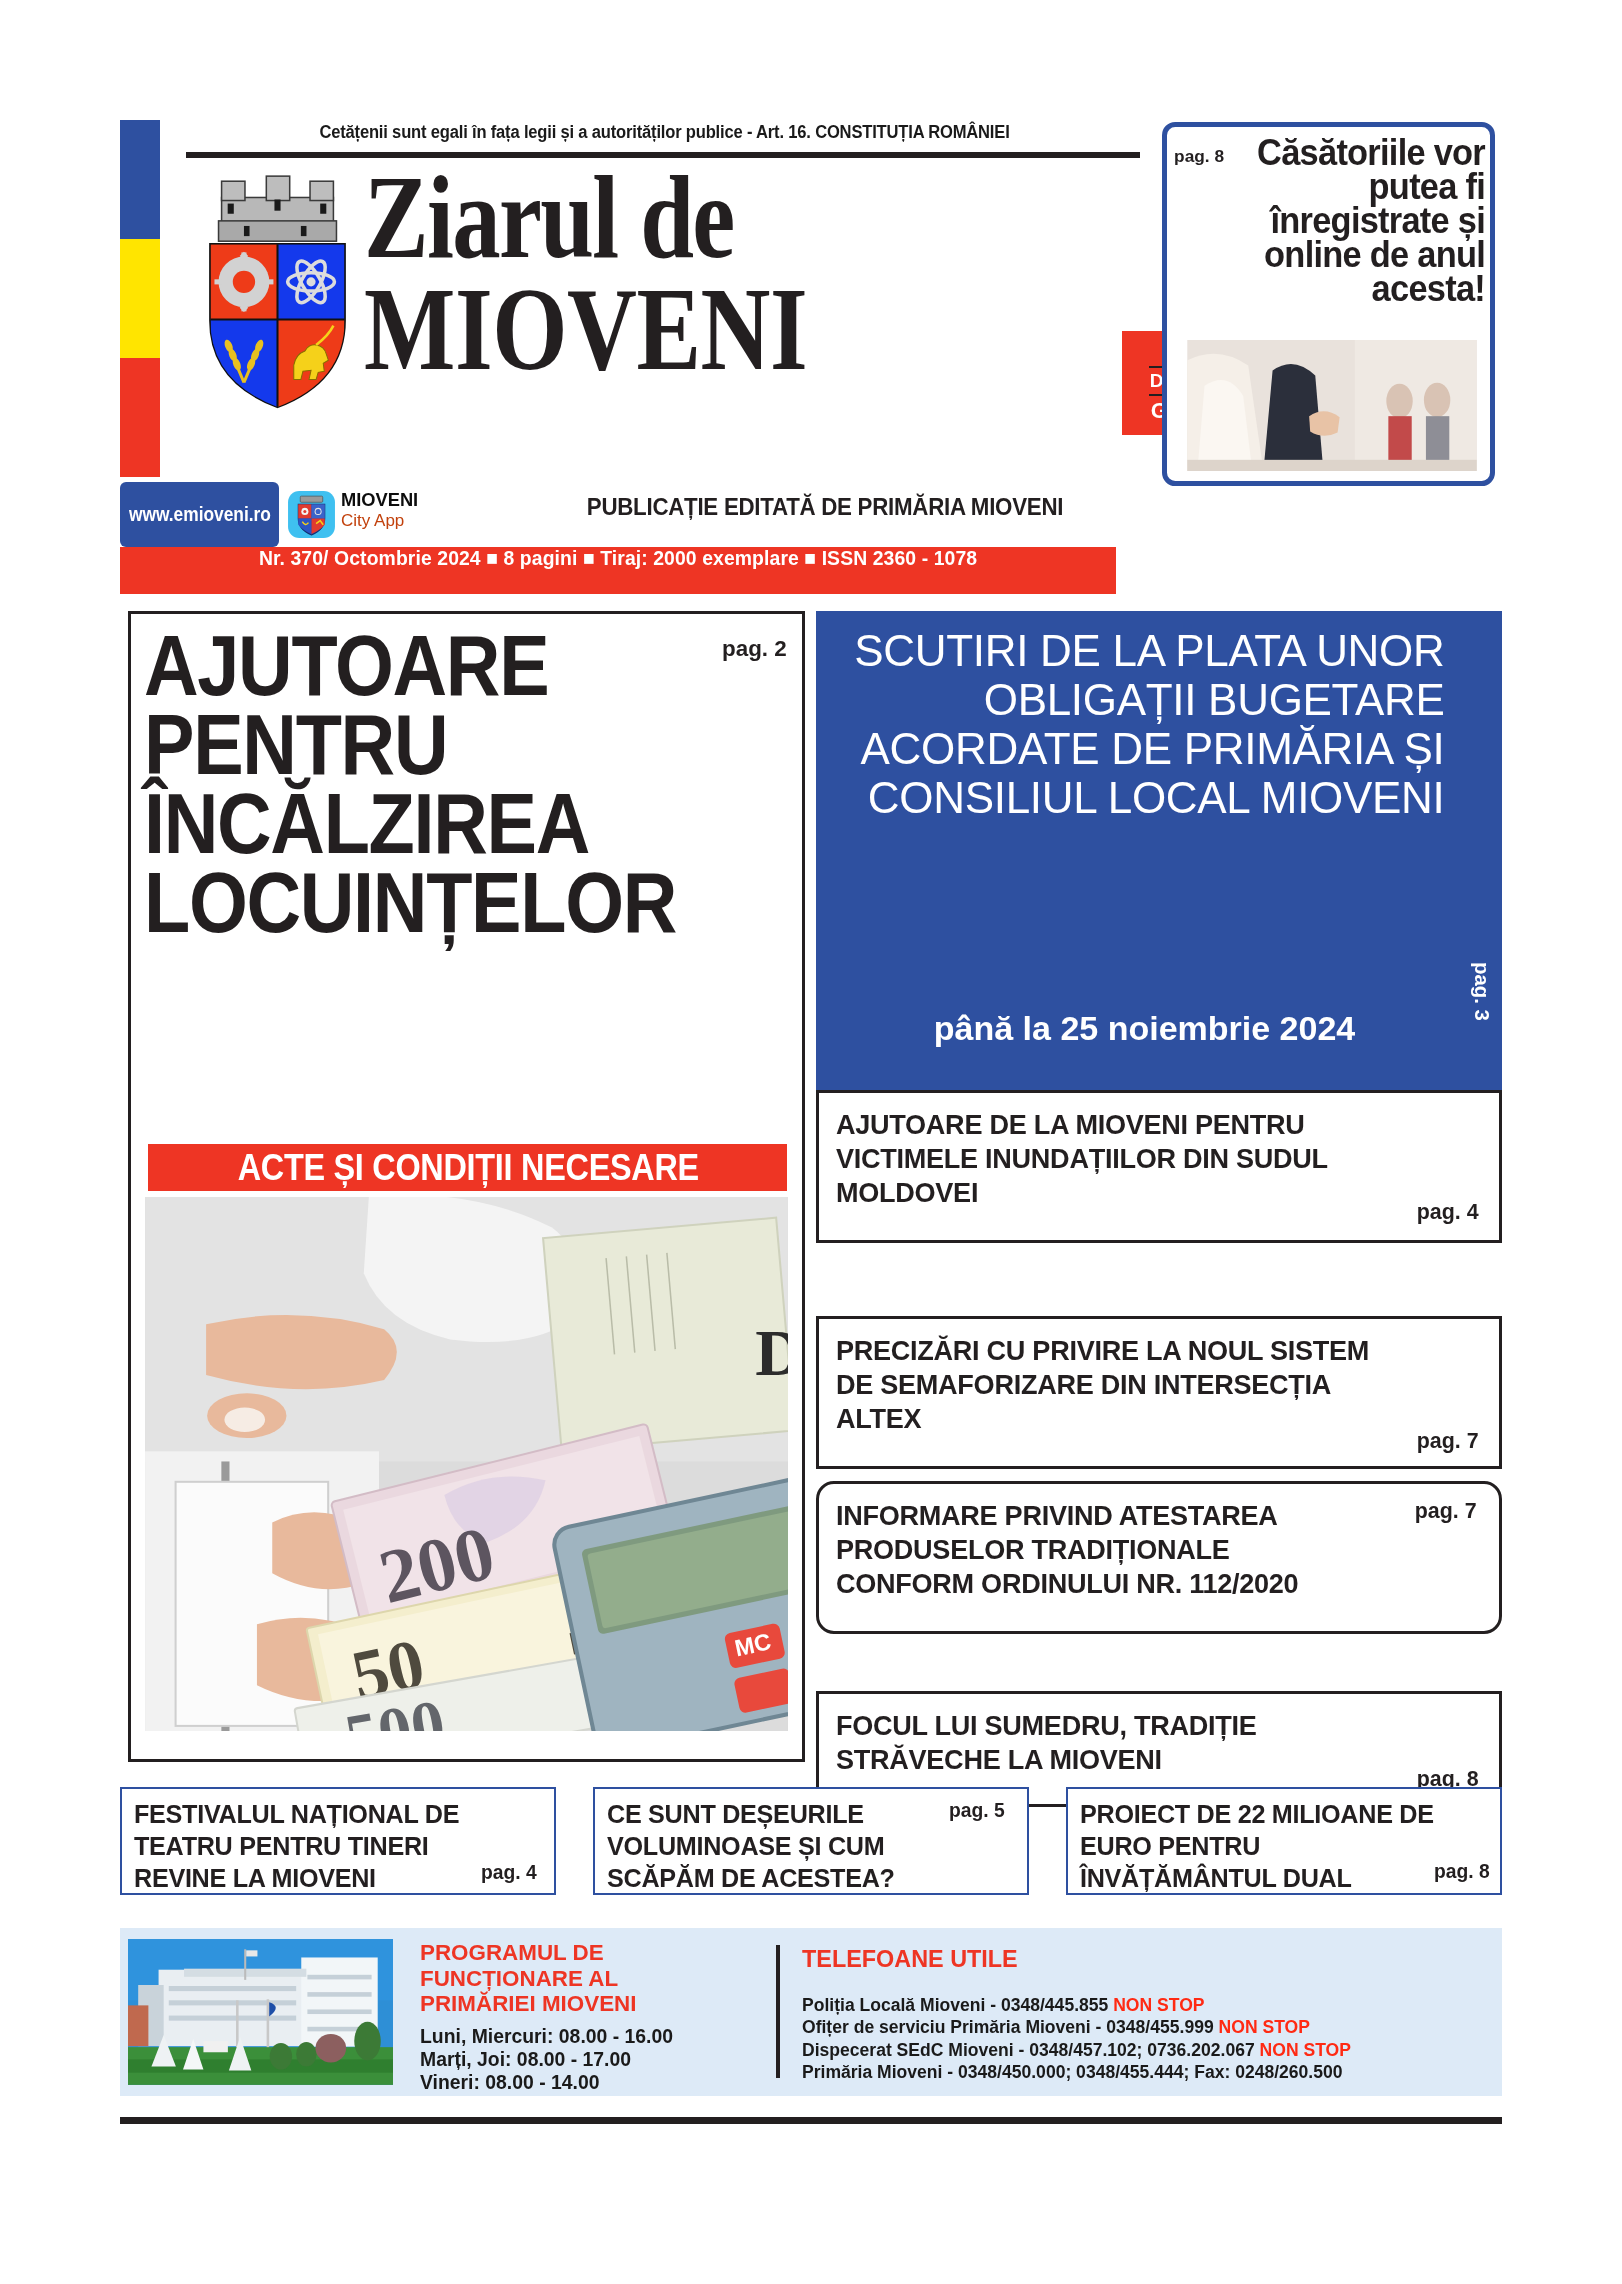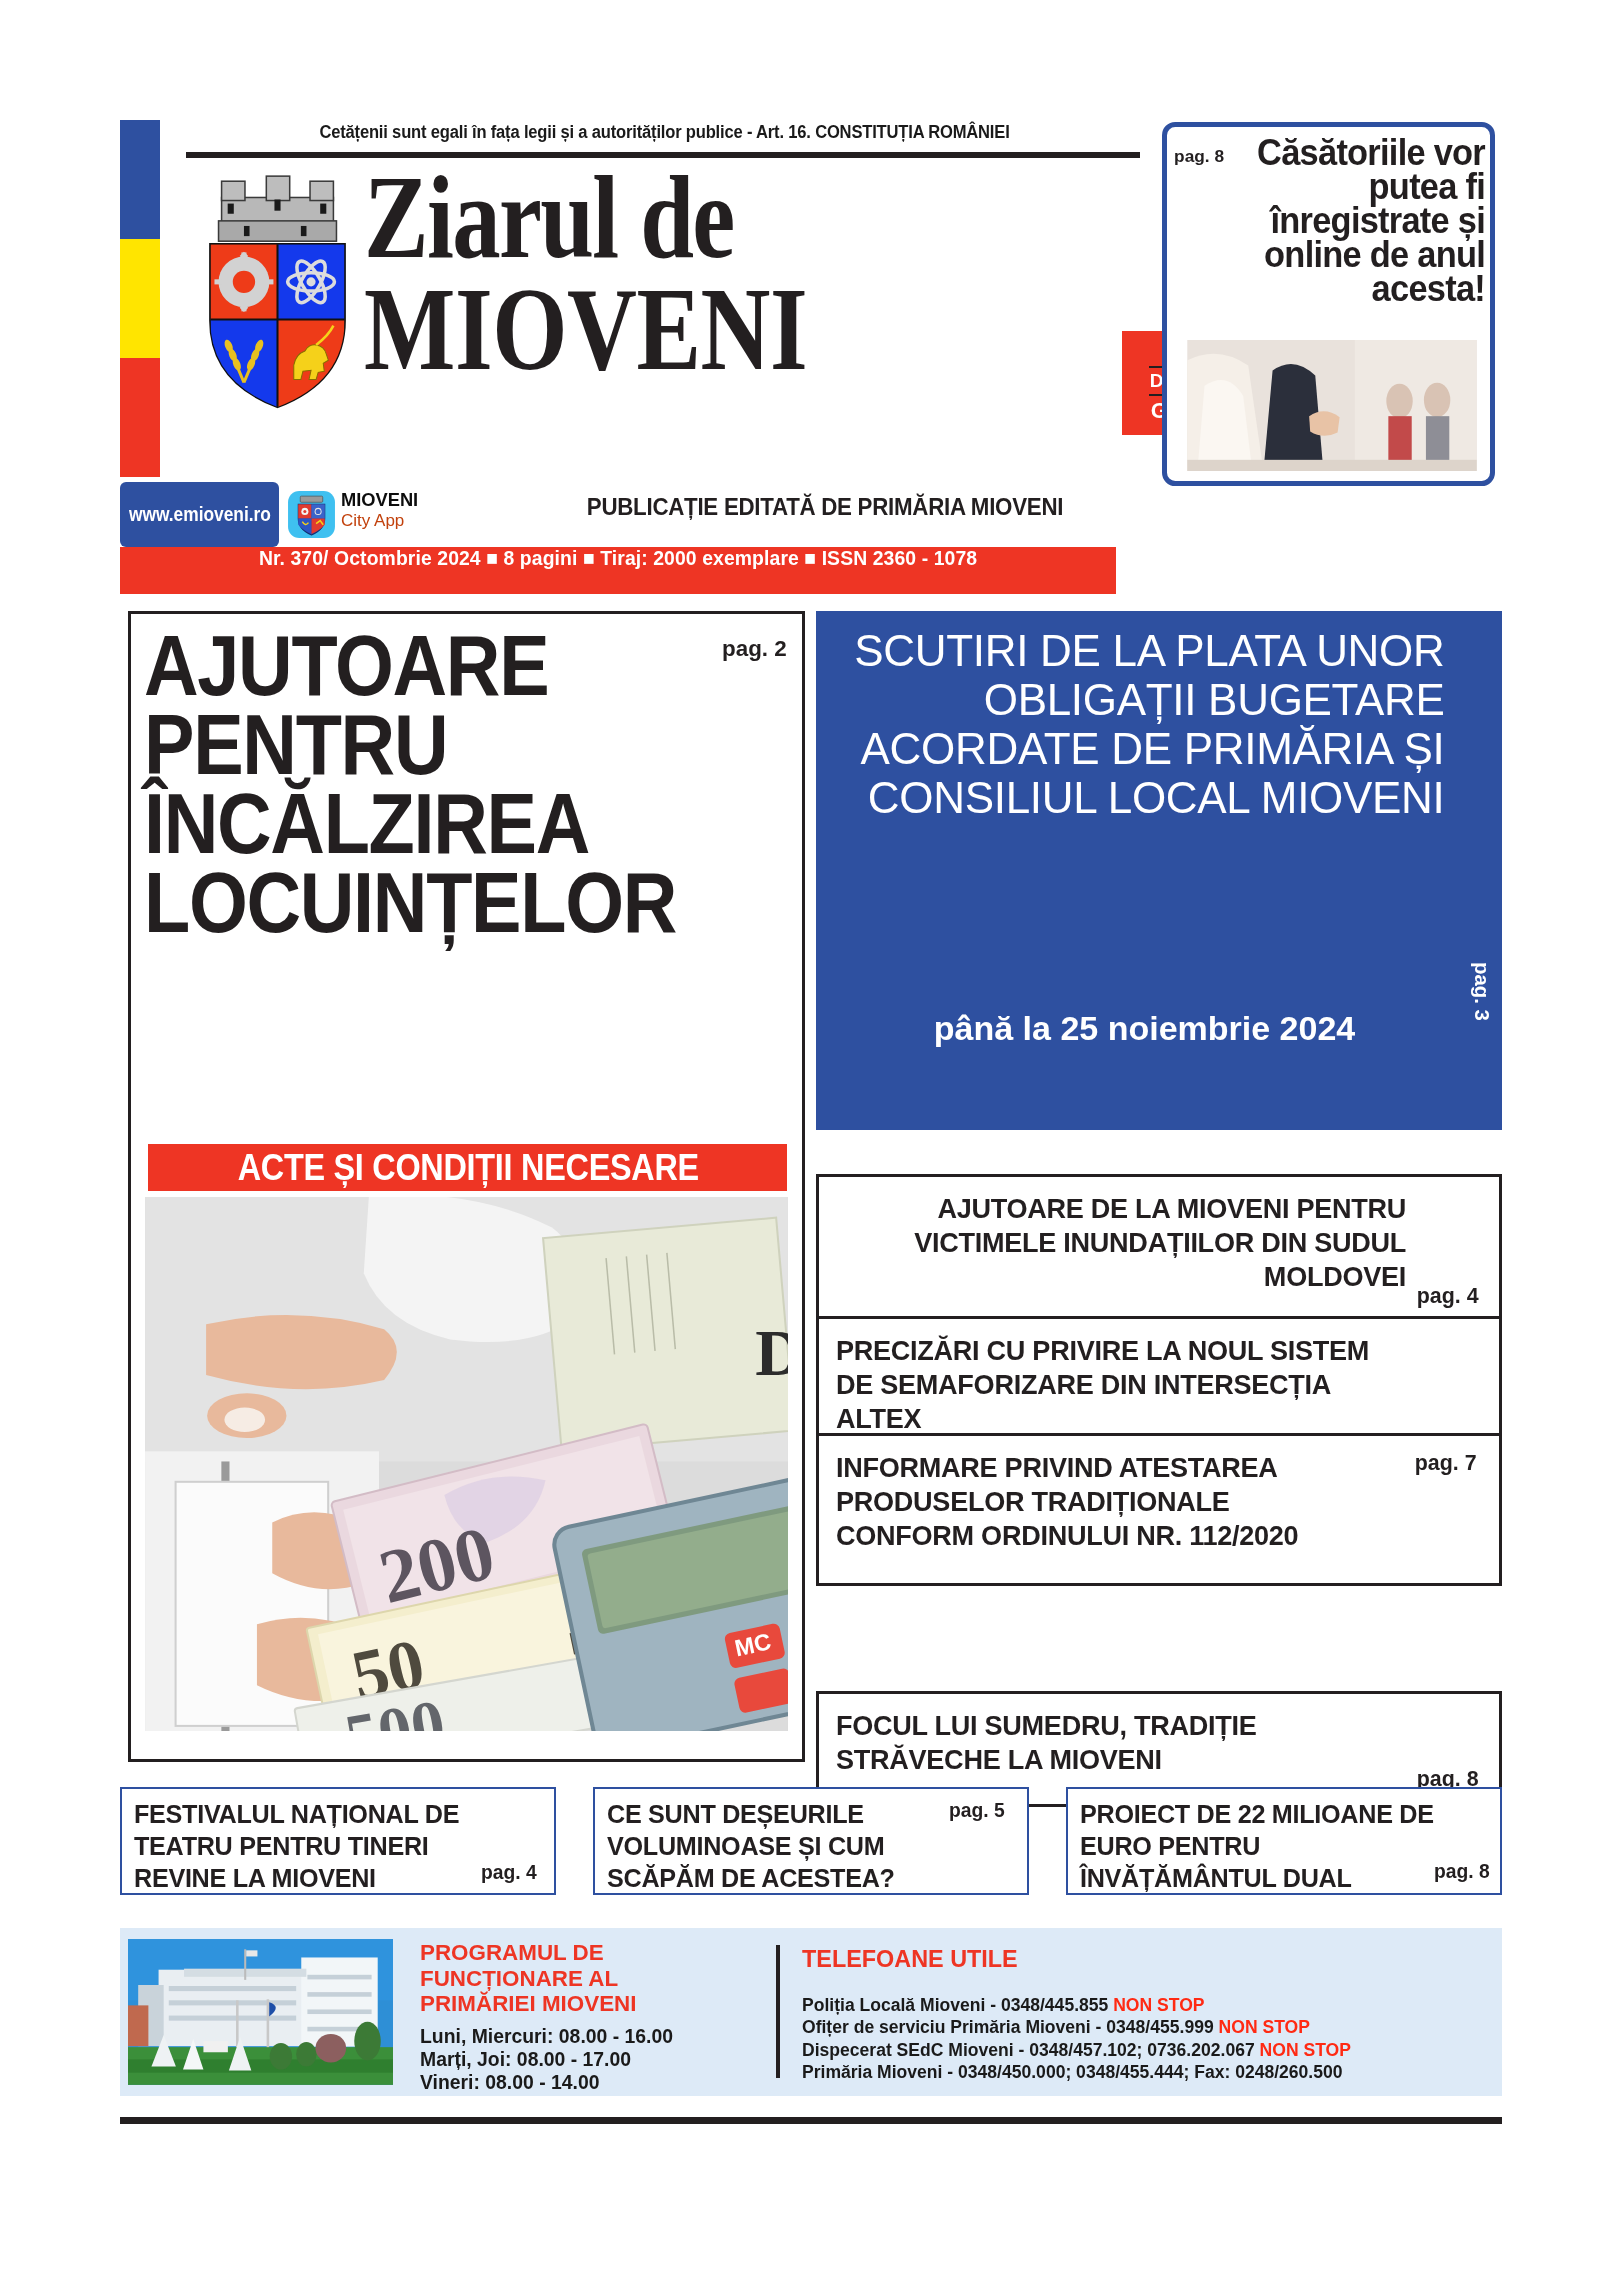--- a/index.html
+++ b/index.html
@@ -316,31 +316,31 @@
       </svg>
     </div>
   </div>
 
   <div class="rblue">
     <div class="rblue-h">SCUTIRI DE LA PLATA UNOR OBLIGAȚII BUGETARE ACORDATE DE PRIMĂRIA ȘI CONSILIUL LOCAL MIOVENI</div>
     <div class="rblue-s">până la 25 noiembrie 2024</div>
     <div class="rblue-p">pag. 3</div>
   </div>
 
-  <div class="tbox" style="top:1174px;width:686px;height:153px;text-align:right;">
+  <div class="tbox" style="top:1090px;width:686px;height:153px;">
     <div class="tt">AJUTOARE DE LA MIOVENI PENTRU VICTIMELE INUNDAȚIILOR DIN SUDUL MOLDOVEI</div>
     <div class="tp" style="right:20.4px;bottom:15.3px;">pag. 4</div>
   </div>
 
   <div class="tbox" style="top:1316px;width:686px;height:153px;">
     <div class="tt">PRECIZĂRI CU PRIVIRE LA NOUL SISTEM DE SEMAFORIZARE DIN INTERSECȚIA ALTEX</div>
     <div class="tp" style="right:20.4px;bottom:12.2px;">pag. 7</div>
   </div>
 
-  <div class="tbox" style="top:1433px;width:686px;height:153px;">
+  <div class="tbox" style="top:1481px;width:686px;height:153px;border-radius:18px;">
     <div class="tt" style="width:529px;">INFORMARE PRIVIND ATESTAREA PRODUSELOR TRADIȚIONALE CONFORM ORDINULUI NR. 112/2020</div>
     <div class="tp" style="right:22.4px;top:15.3px;">pag. 7</div>
   </div>
 
   <div class="tbox" style="top:1645px;width:686px;height:116px;margin-top:46px;">
     <div class="tt">FOCUL LUI SUMEDRU, TRADIȚIE STRĂVECHE LA MIOVENI</div>
     <div class="tp" style="right:20.4px;bottom:12.2px;">pag. 8</div>
   </div>
 
   <div class="bbox" style="left:120px;width:436px;">

